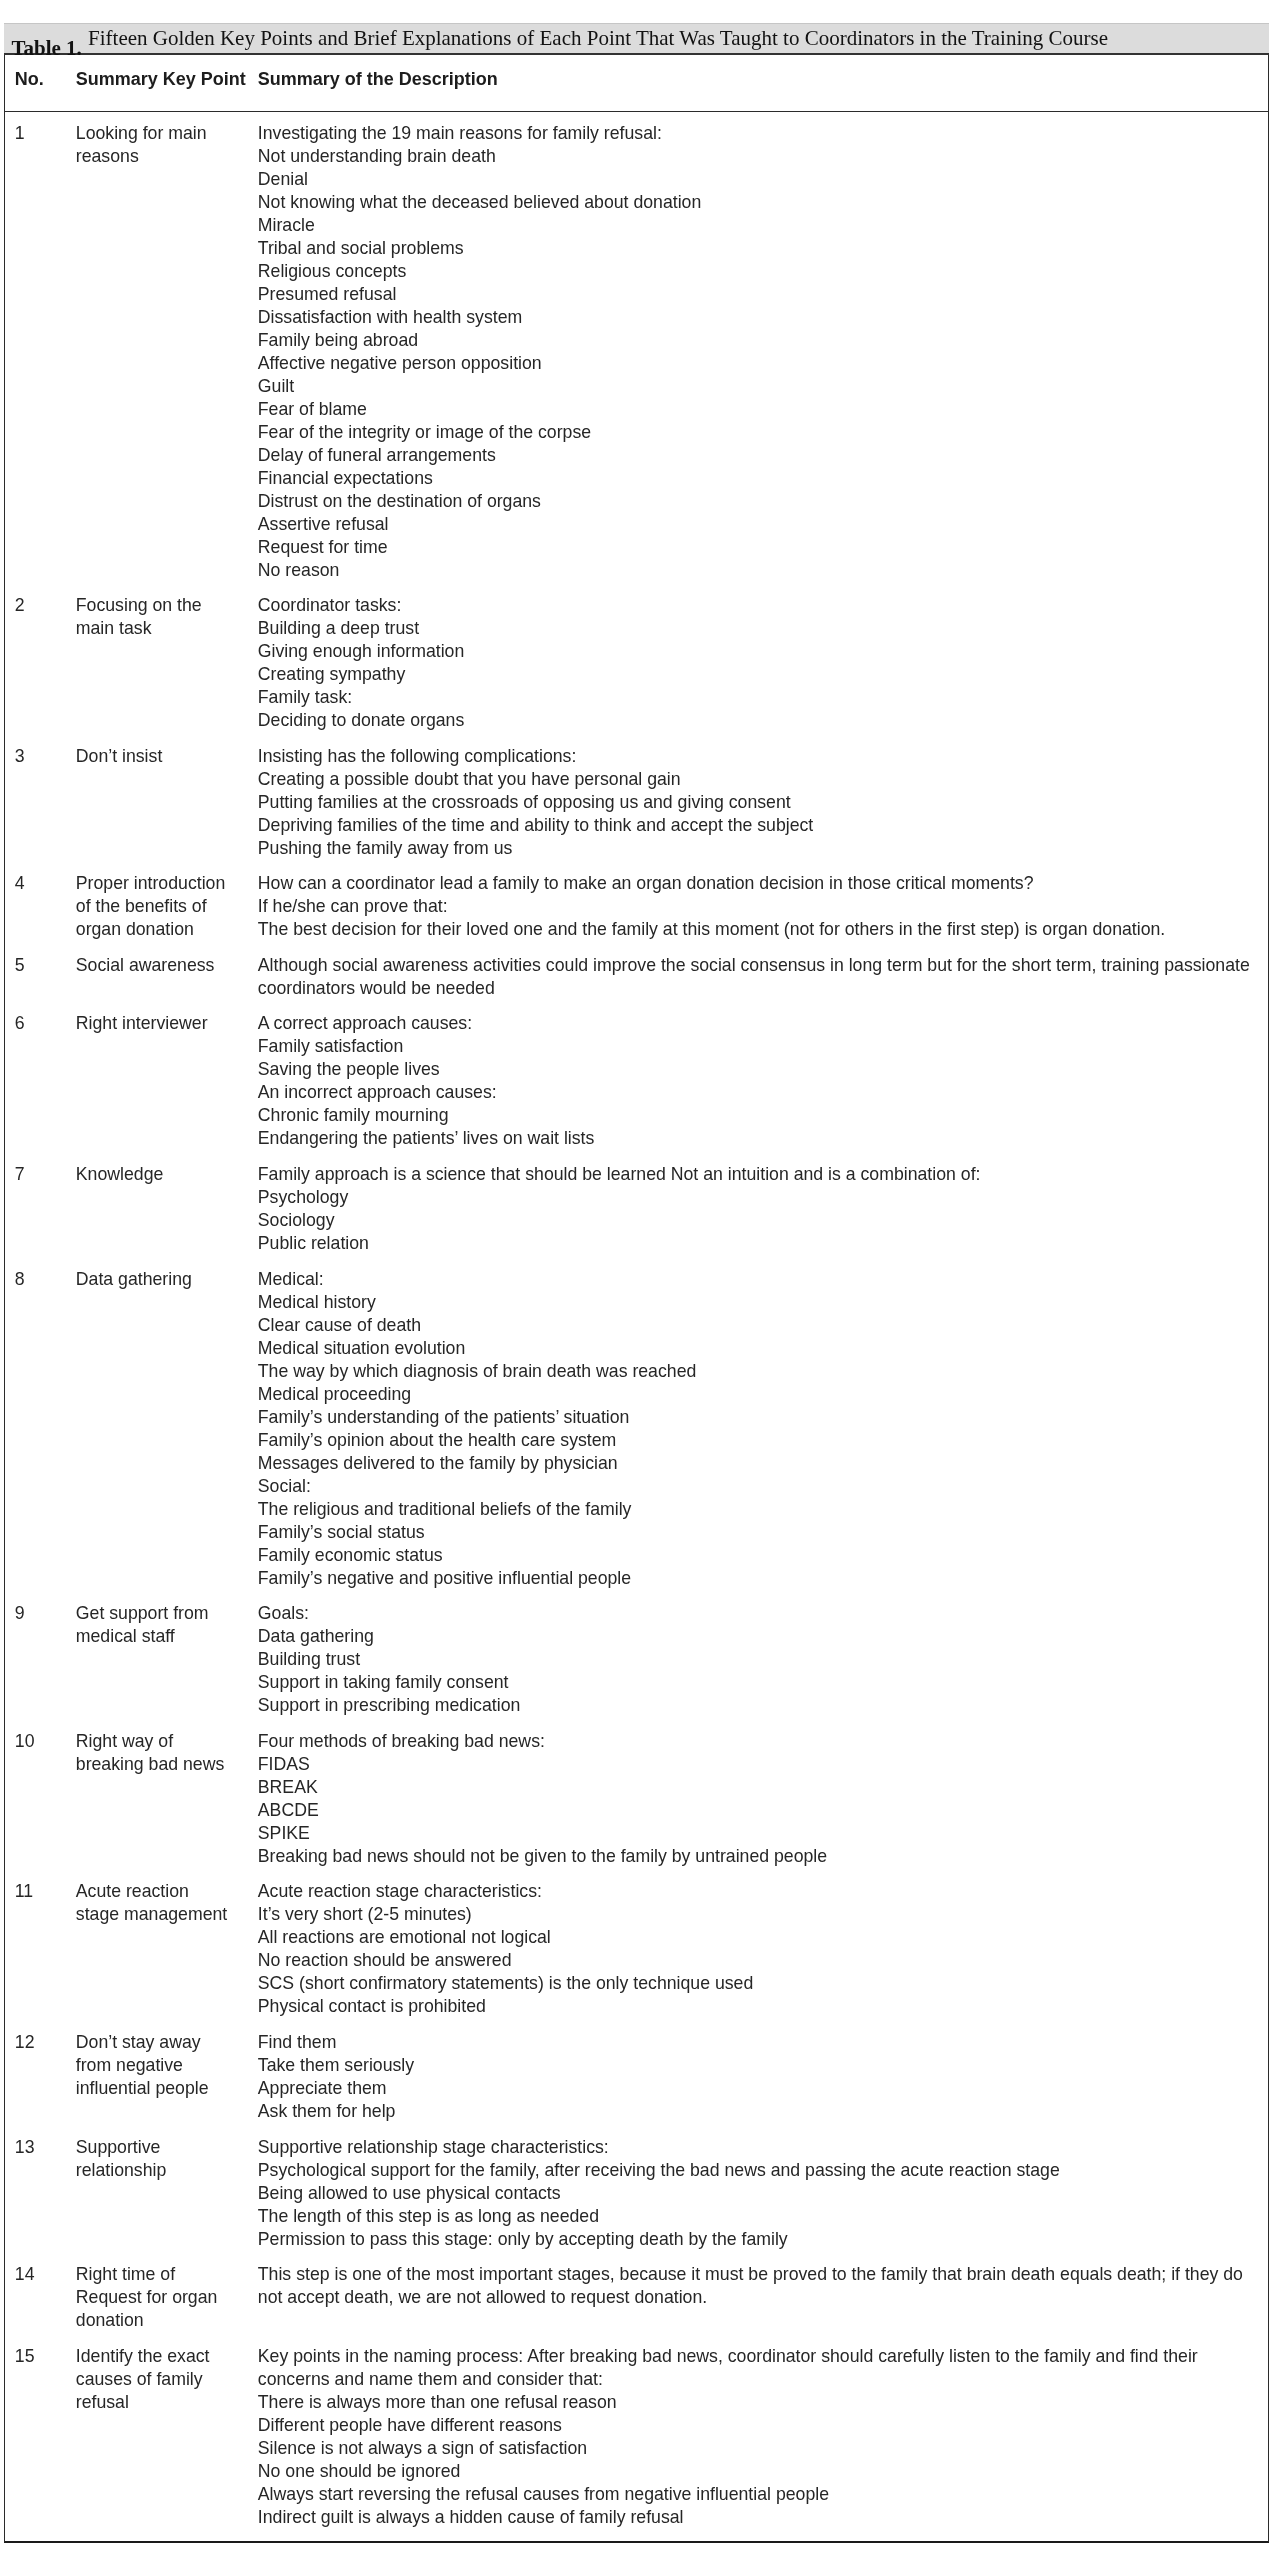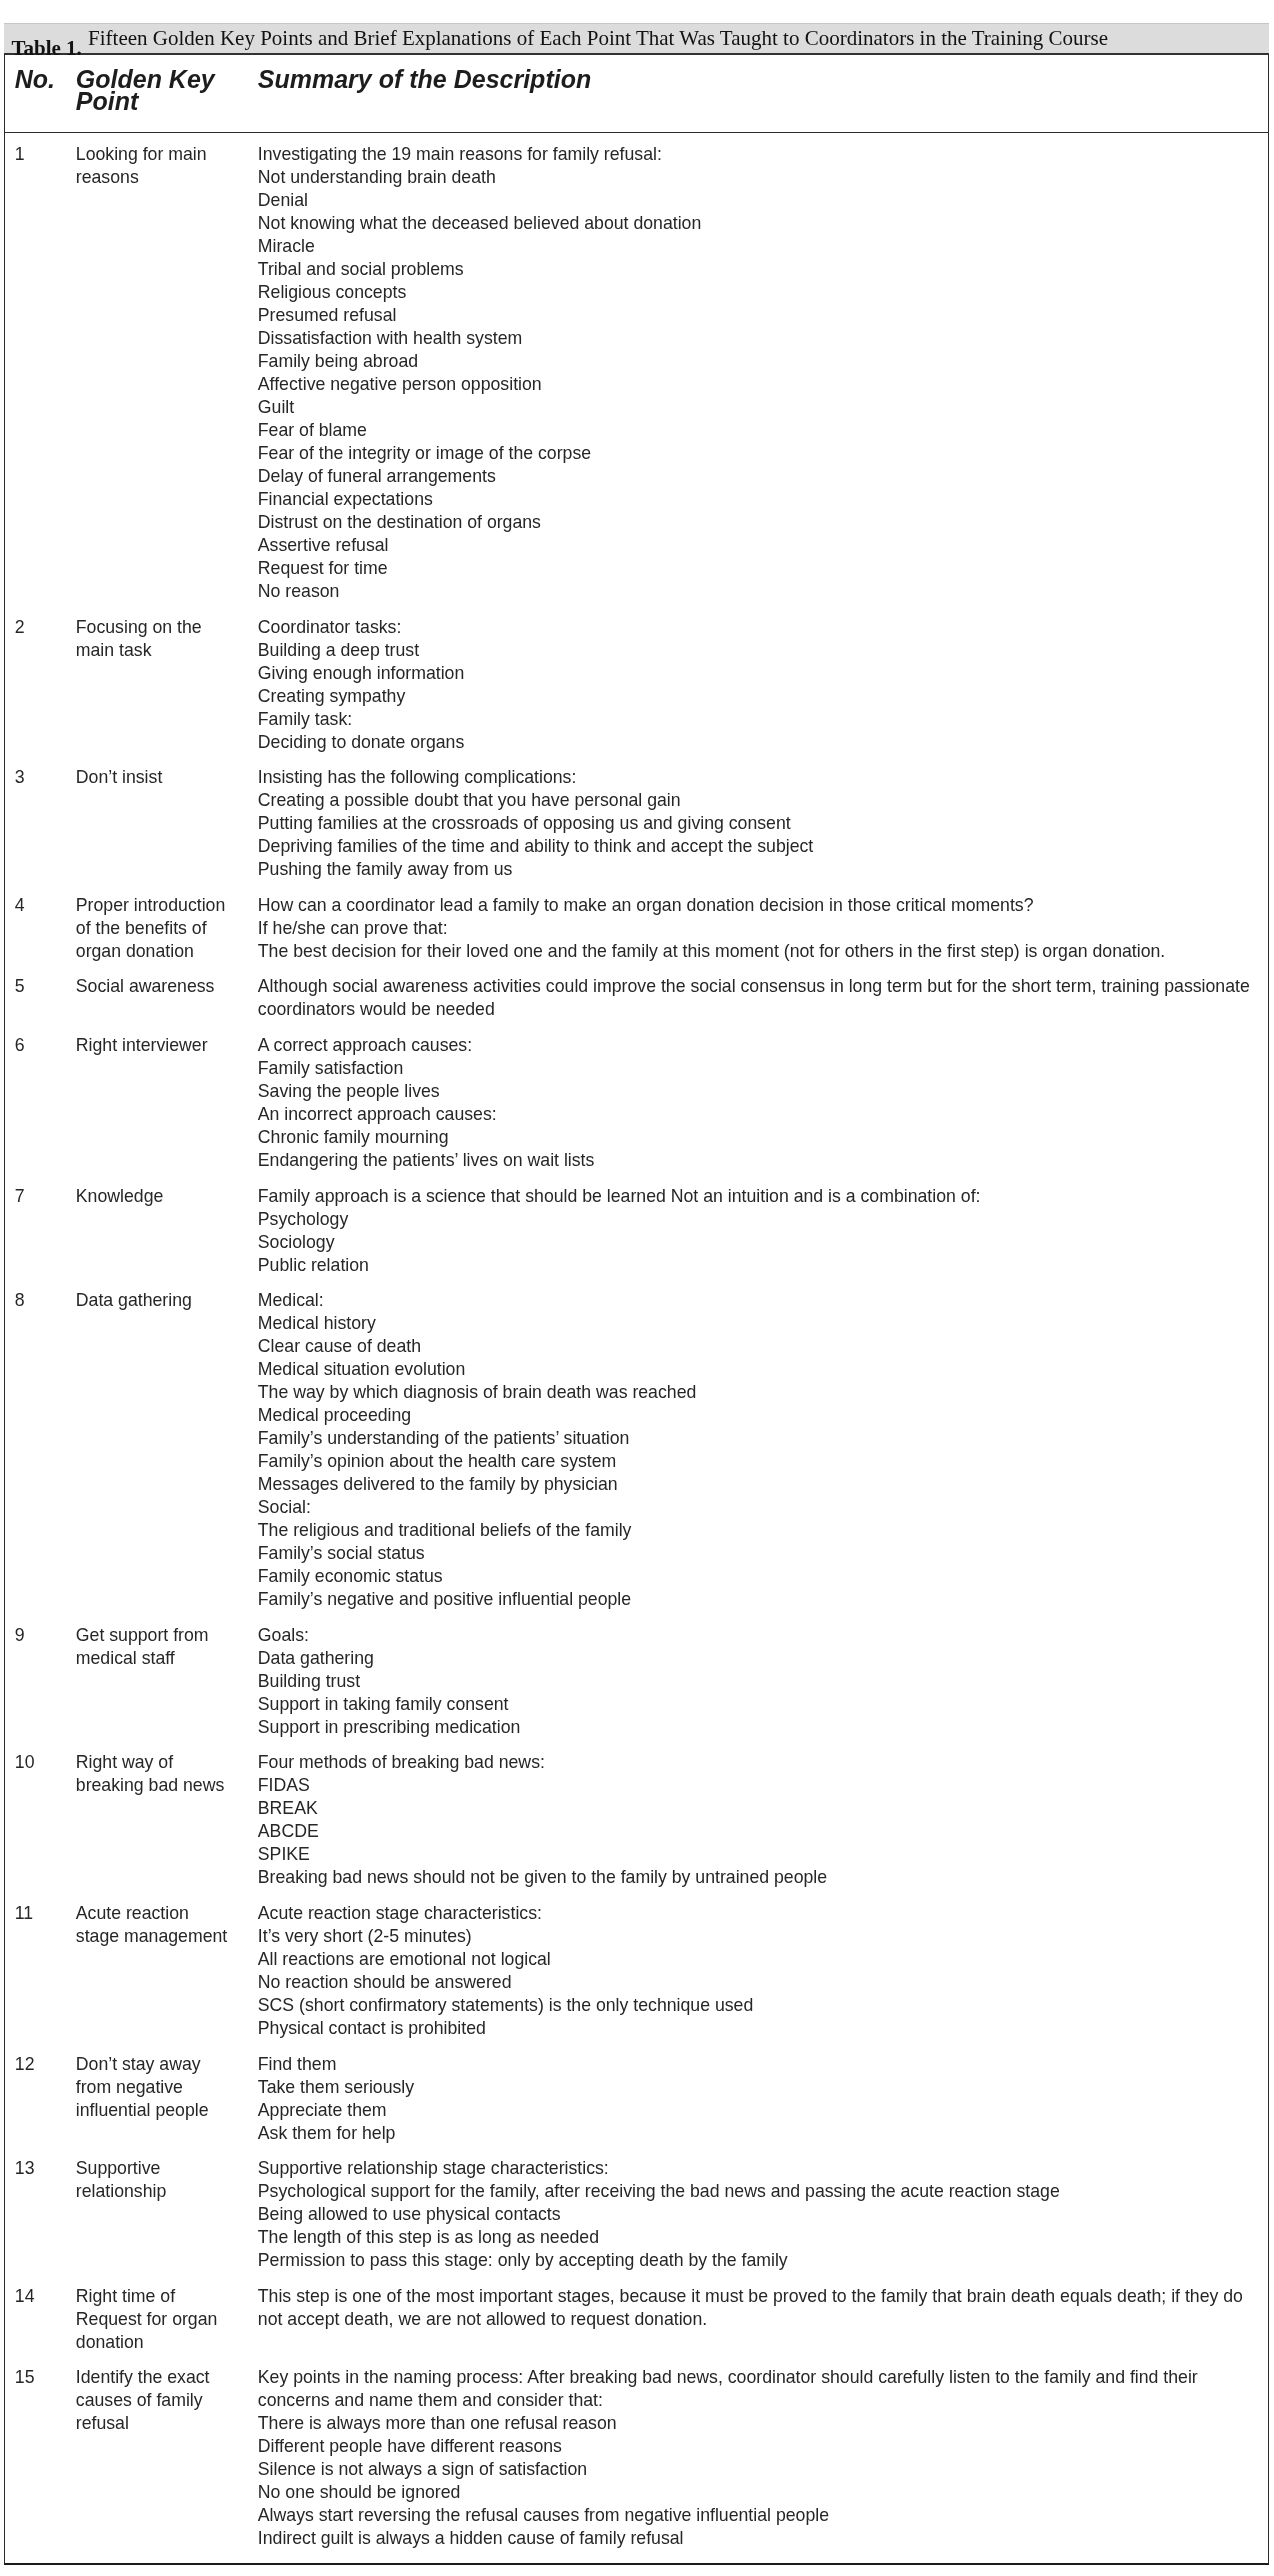--- a/index.html
+++ b/index.html
@@ -50,25 +50,24 @@
     border-right: 1.3px solid #2b2b2b;
     border-bottom: 2.5px solid #1a1a1a;
     background: #ffffff;
   }
   .header-row {
     display: grid;
     grid-template-columns: 61px 182px 1fr;
     box-sizing: border-box;
     padding: 14px 8.8px 20px 10px;
     border-bottom: 1.9px solid #2b2b2b;
-    font-size: 25px;
+    font-size: 18px;
     font-weight: 700;
     color: #1d1d1d;
     line-height: 21.5px;
-    font-style: italic;
   }
   .tbody {
     padding-top: 10px;
   }
   .row {
     display: grid;
     grid-template-columns: 61px 182px 1fr;
     box-sizing: border-box;
     padding: 0 8.8px 12.6px 10px;
     font-size: 17.7px;
@@ -89,21 +88,21 @@
   <div class="table-wrap">
 
     <div class="titlebar">
       <span class="t-label">Table 1.</span>
       <span class="t-text">Fifteen Golden Key Points and Brief Explanations of Each Point That Was Taught to Coordinators in the Training Course</span>
     </div>
 
     <div class="grid-box">
       <div class="header-row">
         <div class="cell">No.</div>
-        <div class="cell">Golden Key Point</div>
+        <div class="cell">Summary Key Point</div>
         <div class="cell">Summary of the Description</div>
       </div>
 
       <div class="tbody" id="tbody">
   <div class="row">
     <div class="cell no">1</div>
     <div class="cell kp">Looking for main reasons</div>
     <div class="cell desc">
               <div class="desc-line">Investigating the 19 main reasons for family refusal:</div>
               <div class="desc-line">Not understanding brain death</div>

